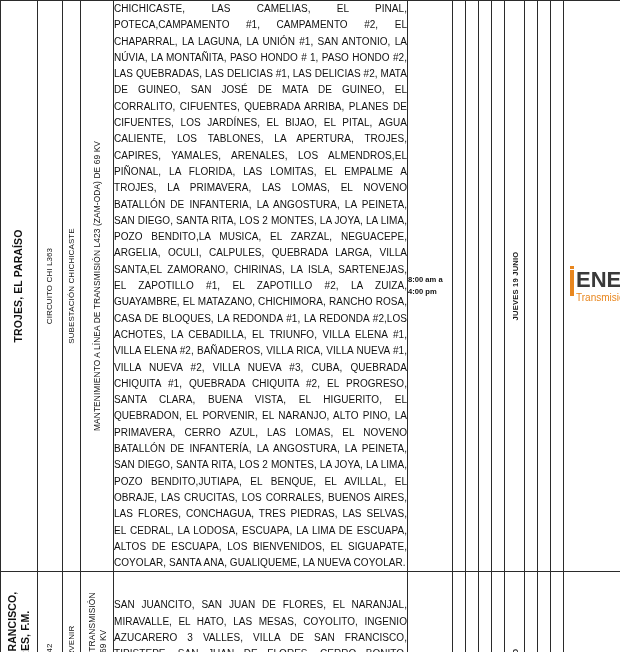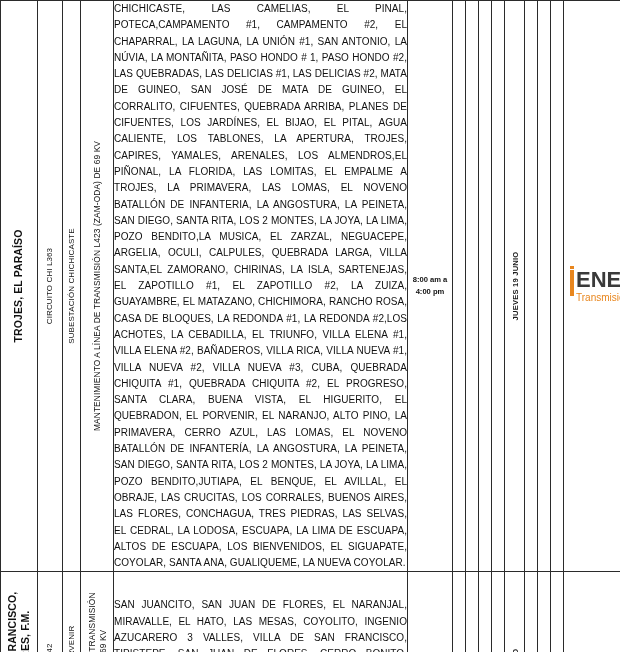--- a/index.html
+++ b/index.html
@@ -67,21 +67,21 @@
     text-align: justify;
     text-justify: inter-word;
     color: #111111;
     letter-spacing: .05px;
     margin-top: 36px;
   }
   .desc.r2 { padding-top: 25px; }
 
   
   .timecell {
-    text-align: center;
+    text-align: left;
     font-size: 7.6px;
     font-weight: bold;
     color: #111111;
     line-height: 1.55;
     vertical-align: middle;
   }
 
   
   .blank { background: #ffffff; }
 

